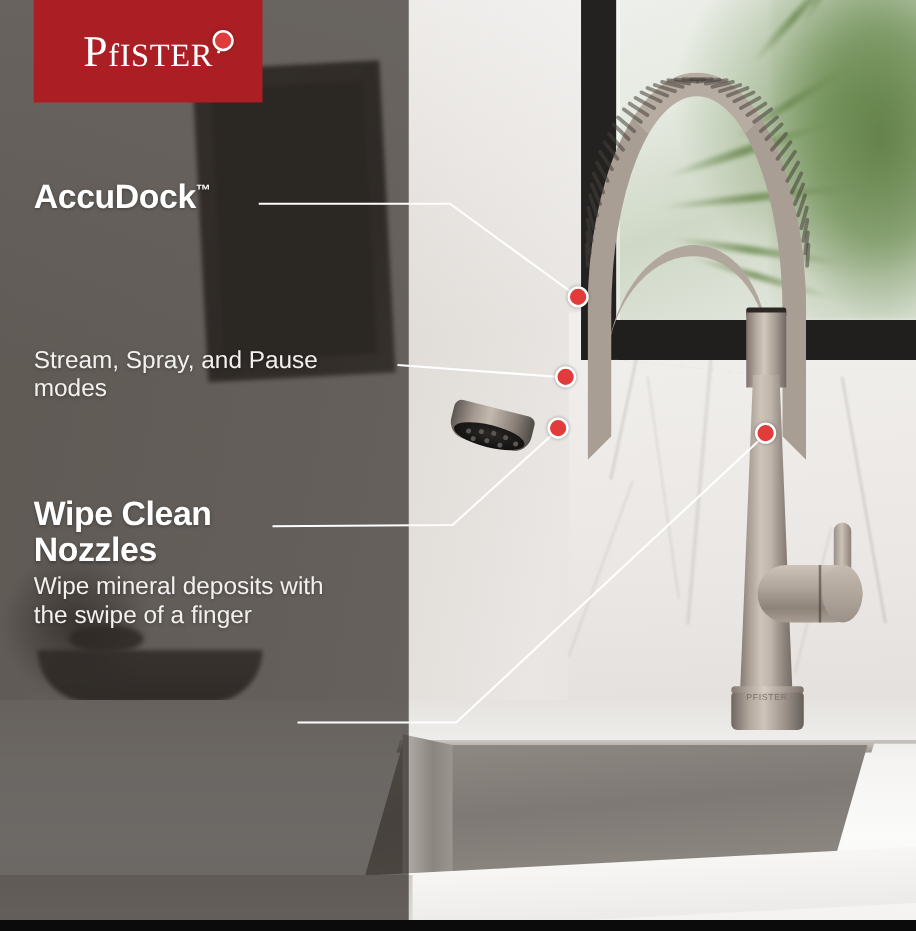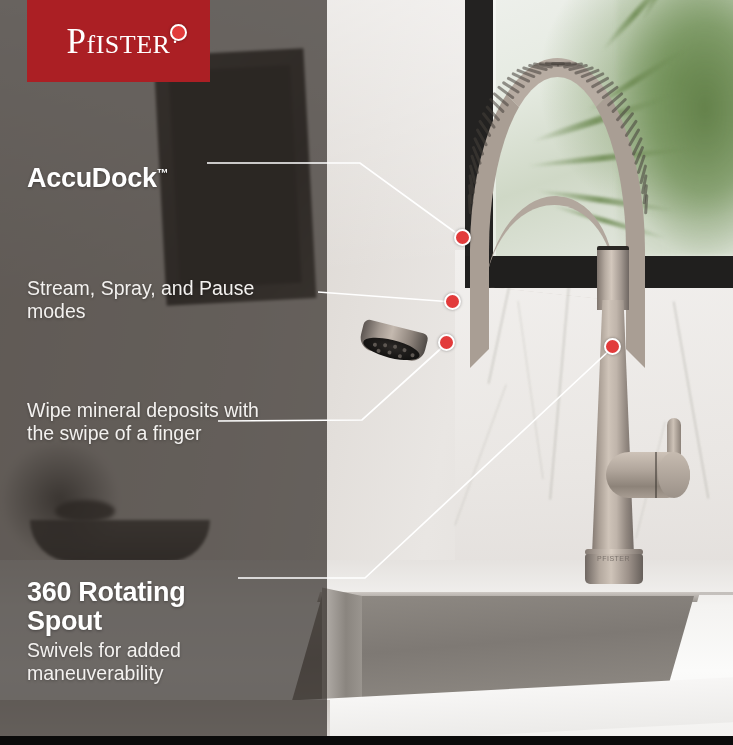--- a/index.html
+++ b/index.html
@@ -191,21 +191,21 @@
     white-space:nowrap;line-height:1;
   }
   .logo-text .cap{font-size:35px;}
   .logo-text .sm{font-size:26px;}
   .logo-text .dot{font-size:20px;}
 
   
   .callout{position:absolute;color:#fff;}
   .c-title{
     font-weight:bold;font-size:27px;line-height:1.09;letter-spacing:-.3px;
-    text-shadow:0 1px 3px rgba(0,0,0,.35);white-space:pre-line;margin-top:21px;
+    text-shadow:0 1px 3px rgba(0,0,0,.35);white-space:pre-line;
   }
   .c-title .tm{font-size:12px;vertical-align:super;font-weight:bold;}
   .c-sub{
     font-size:19.5px;line-height:1.2;margin-top:2px;color:#f3f1ef;
     text-shadow:0 1px 3px rgba(0,0,0,.3);white-space:pre-line;font-weight:400;
   }
 
   .cal-1{left:27px;top:143px;width:290px;}
   .cal-2{left:27px;top:275px;width:290px;}
   .cal-3{left:27px;top:397px;width:290px;}
@@ -372,25 +372,21 @@
   <div class="callout cal-1">
     <div class="c-title"><span>AccuDock</span><span class="tm">™</span></div>
   </div>
 
   <div class="callout cal-2">
     <div class="c-sub">Stream, Spray, and Pause
 modes</div>
   </div>
 
   <div class="callout cal-3">
+    <div class="c-title"><span>Wipe Clean
+Nozzles</span><span class="tm"></span></div>
     <div class="c-sub">Wipe mineral deposits with
 the swipe of a finger</div>
   </div>
 
-  <div class="callout cal-4">
-    <div class="c-title"><span>360 Rotating
-Spout</span><span class="tm"></span></div>
-    <div class="c-sub">Swivels for added
-maneuverability</div>
-  </div>
 
   <div class="bottom-bar"></div>
 </div>
 
 </body></html>

